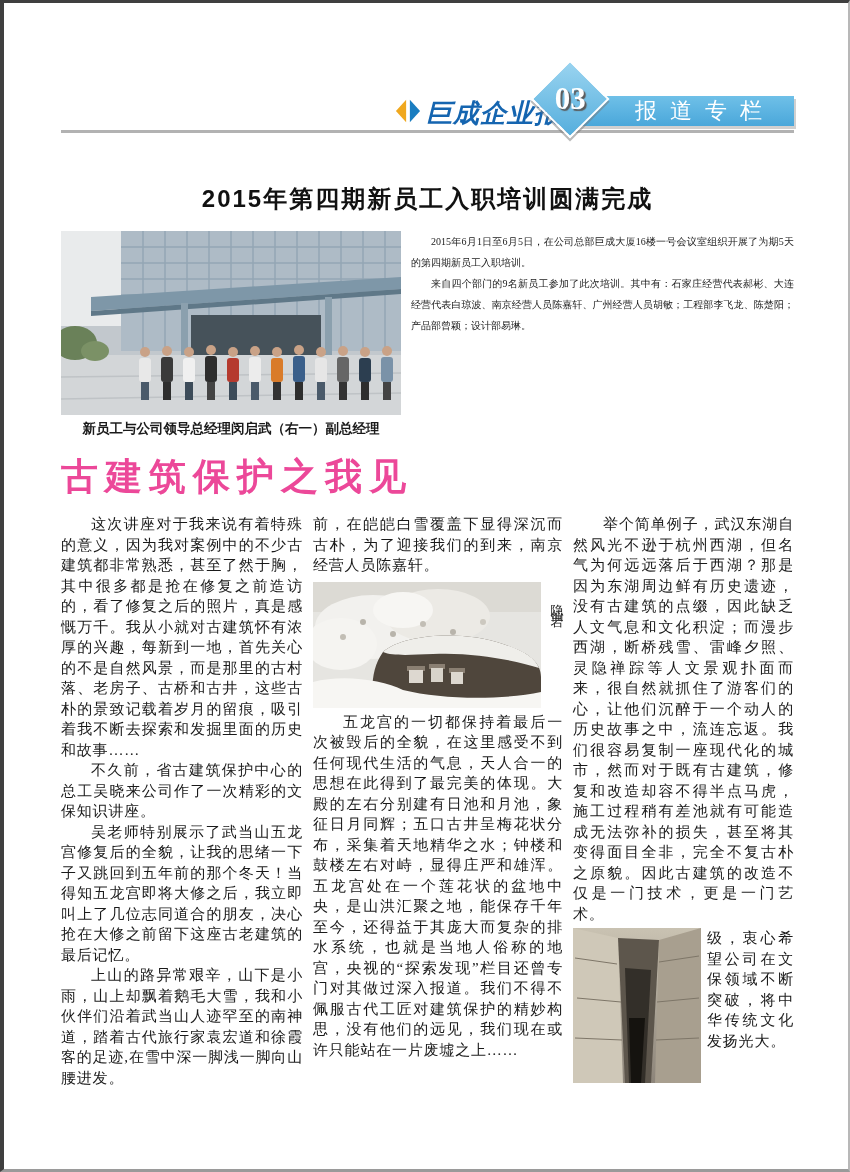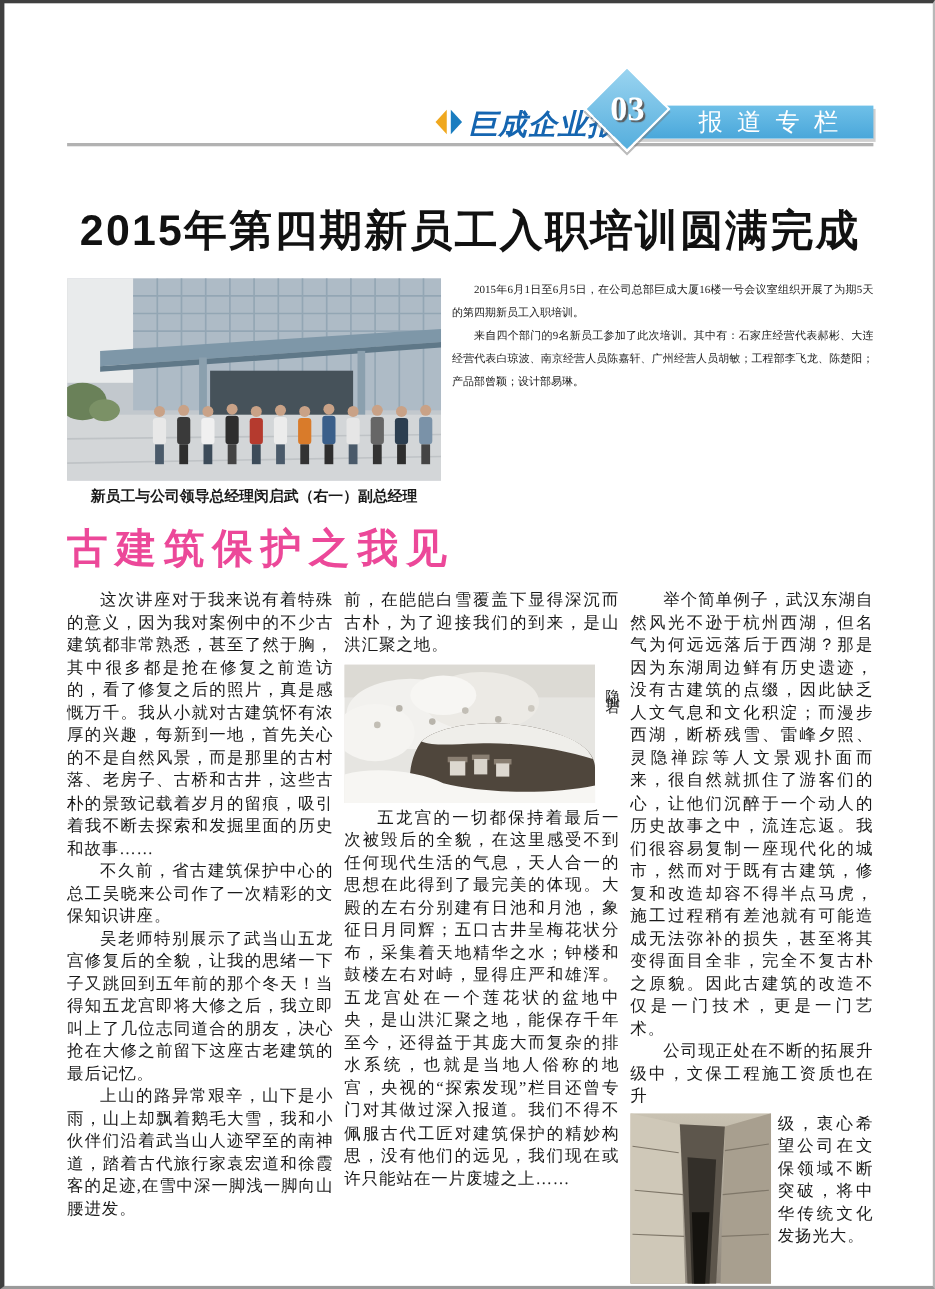--- a/index.html
+++ b/index.html
@@ -17,21 +17,21 @@
                padding-left:52px;color:#fff;font-family:Liberation Sans, sans-serif;
                font-size:22px;letter-spacing:13px;box-shadow:2px 3px 0 rgba(150,150,150,.45);}
   .page-diamond{position:absolute;left:538px;top:68px;width:52px;height:52px;transform:rotate(45deg);
                 background:linear-gradient(135deg,#9ad4f0,#55aedd);border:2px solid #fff;
                 box-shadow:2px 2px 0 rgba(120,120,120,.5);z-index:3;
                 display:flex;align-items:center;justify-content:center;}
   .page-diamond span{transform:rotate(-45deg);color:#fff;font-family:"Liberation Serif",serif;
                 font-weight:700;font-size:31px;text-shadow:2px 2px 1px #5a5a5a;}
   
   .content{position:absolute;left:57px;top:130px;width:733px;}
-  .a1-title{font-family:"Liberation Sans","DejaVu Sans",sans-serif;font-weight:700;font-size:39px;
+  .a1-title{font-family:"Liberation Sans","DejaVu Sans",sans-serif;font-weight:700;font-size:24px;
             letter-spacing:2px;text-align:center;margin:50px 0 16px;color:#111;}
   .a1-body{display:flex;gap:10px;}
   .a1-photo{width:340px;flex:none;margin:0;}
   .a1-photo svg{display:block;width:340px;height:184px;}
   .a1-caption{font-weight:700;font-size:13.5px;line-height:19px;text-align:center;margin-top:4px;}
   .a1-text{flex:1;font-size:10px;line-height:21px;text-align:justify;}
   .a1-text p{margin:0;text-indent:2em;}
   .byline1{font-weight:700;float:right;}
   .a2-title{font-weight:900;font-size:37px;letter-spacing:7px;margin:14px 0 12px;color:#ec4899;}
   .cols{display:flex;gap:10px;}
@@ -194,21 +194,21 @@
 
         <div class="col col1">
           <p>这次讲座对于我来说有着特殊的意义，因为我对案例中的不少古建筑都非常熟悉，甚至了然于胸，其中很多都是抢在修复之前造访的，看了修复之后的照片，真是感慨万千。我从小就对古建筑怀有浓厚的兴趣，每新到一地，首先关心的不是自然风景，而是那里的古村落、老房子、古桥和古井，这些古朴的景致记载着岁月的留痕，吸引着我不断去探索和发掘里面的历史和故事……</p>
           <p>不久前，省古建筑保护中心的总工吴晓来公司作了一次精彩的文保知识讲座。</p>
           <p>吴老师特别展示了武当山五龙宫修复后的全貌，让我的思绪一下子又跳回到五年前的那个冬天！当得知五龙宫即将大修之后，我立即叫上了几位志同道合的朋友，决心抢在大修之前留下这座古老建筑的最后记忆。</p>
           <p>上山的路异常艰辛，山下是小雨，山上却飘着鹅毛大雪，我和小伙伴们沿着武当山人迹罕至的南神道，踏着古代旅行家袁宏道和徐霞客的足迹,在雪中深一脚浅一脚向山腰进发。</p>
 
         </div>
 
         <div class="col col2">
-          <p class="noindent">前，在皑皑白雪覆盖下显得深沉而古朴，为了迎接我们的到来，是山洪汇聚之地。</p>
+          <p class="noindent">前，在皑皑白雪覆盖下显得深沉而古朴，为了迎接我们的到来，南京经营人员陈嘉轩。</p>
           <figure class="col2-figure" style="margin:6px 0 4px;">
             <svg viewBox="0 0 228 126" preserveAspectRatio="none">
               <rect width="228" height="126" fill="#e6e5e1"></rect>
               <rect width="228" height="30" fill="#dcdad4"></rect>
               <ellipse cx="60" cy="45" rx="58" ry="32" fill="#f2f1ee"></ellipse>
               <ellipse cx="125" cy="34" rx="52" ry="27" fill="#eceae5"></ellipse>
               <ellipse cx="28" cy="62" rx="36" ry="26" fill="#f5f4f1"></ellipse>
               <ellipse cx="90" cy="28" rx="30" ry="18" fill="#f7f6f3"></ellipse>
               <circle cx="50" cy="40" r="3" fill="#b8b4ab"></circle>
                 <circle cx="80" cy="52" r="3" fill="#b8b4ab"></circle>
@@ -227,21 +227,20 @@
               <path d="M0,126 L0,100 C30,92 70,98 90,108 C130,118 190,118 228,110 L228,126 Z" fill="#f7f6f3"></path>
             </svg>
             <figcaption class="vlabel">隐仙岩</figcaption>
           </figure>
           <p>五龙宫的一切都保持着最后一次被毁后的全貌，在这里感受不到任何现代生活的气息，天人合一的思想在此得到了最完美的体现。大殿的左右分别建有日池和月池，象征日月同辉；五口古井呈梅花状分布，采集着天地精华之水；钟楼和鼓楼左右对峙，显得庄严和雄浑。五龙宫处在一个莲花状的盆地中央，是山洪汇聚之地，能保存千年至今，还得益于其庞大而复杂的排水系统，也就是当地人俗称的地宫，央视的“探索发现”栏目还曾专门对其做过深入报道。我们不得不佩服古代工匠对建筑保护的精妙构思，没有他们的远见，我们现在或许只能站在一片废墟之上……</p>
 
         </div>
 
         <div class="col col3">
           <p>举个简单例子，武汉东湖自然风光不逊于杭州西湖，但名气为何远远落后于西湖？那是因为东湖周边鲜有历史遗迹，没有古建筑的点缀，因此缺乏人文气息和文化积淀；而漫步西湖，断桥残雪、雷峰夕照、灵隐禅踪等人文景观扑面而来，很自然就抓住了游客们的心，让他们沉醉于一个动人的历史故事之中，流连忘返。我们很容易复制一座现代化的城市，然而对于既有古建筑，修复和改造却容不得半点马虎，施工过程稍有差池就有可能造成无法弥补的损失，甚至将其变得面目全非，完全不复古朴之原貌。因此古建筑的改造不仅是一门技术，更是一门艺术。</p>
-          <p>公司现正处在不断的拓展升级中，文保工程施工资质也在升</p>
           <div class="col3-figure-row">
             <figure class="tunnel-box">
               <svg viewBox="0 0 128 155" preserveAspectRatio="none">
                 <defs>
                   <linearGradient id="tw" x1="0" y1="0" x2="0" y2="1">
                     <stop offset="0" stop-color="#c9c2b2"></stop>
                       <stop offset="1" stop-color="#8d857a"></stop>
                   </linearGradient>
                 </defs>
                 <rect width="128" height="155" fill="url(#tw)"></rect>

